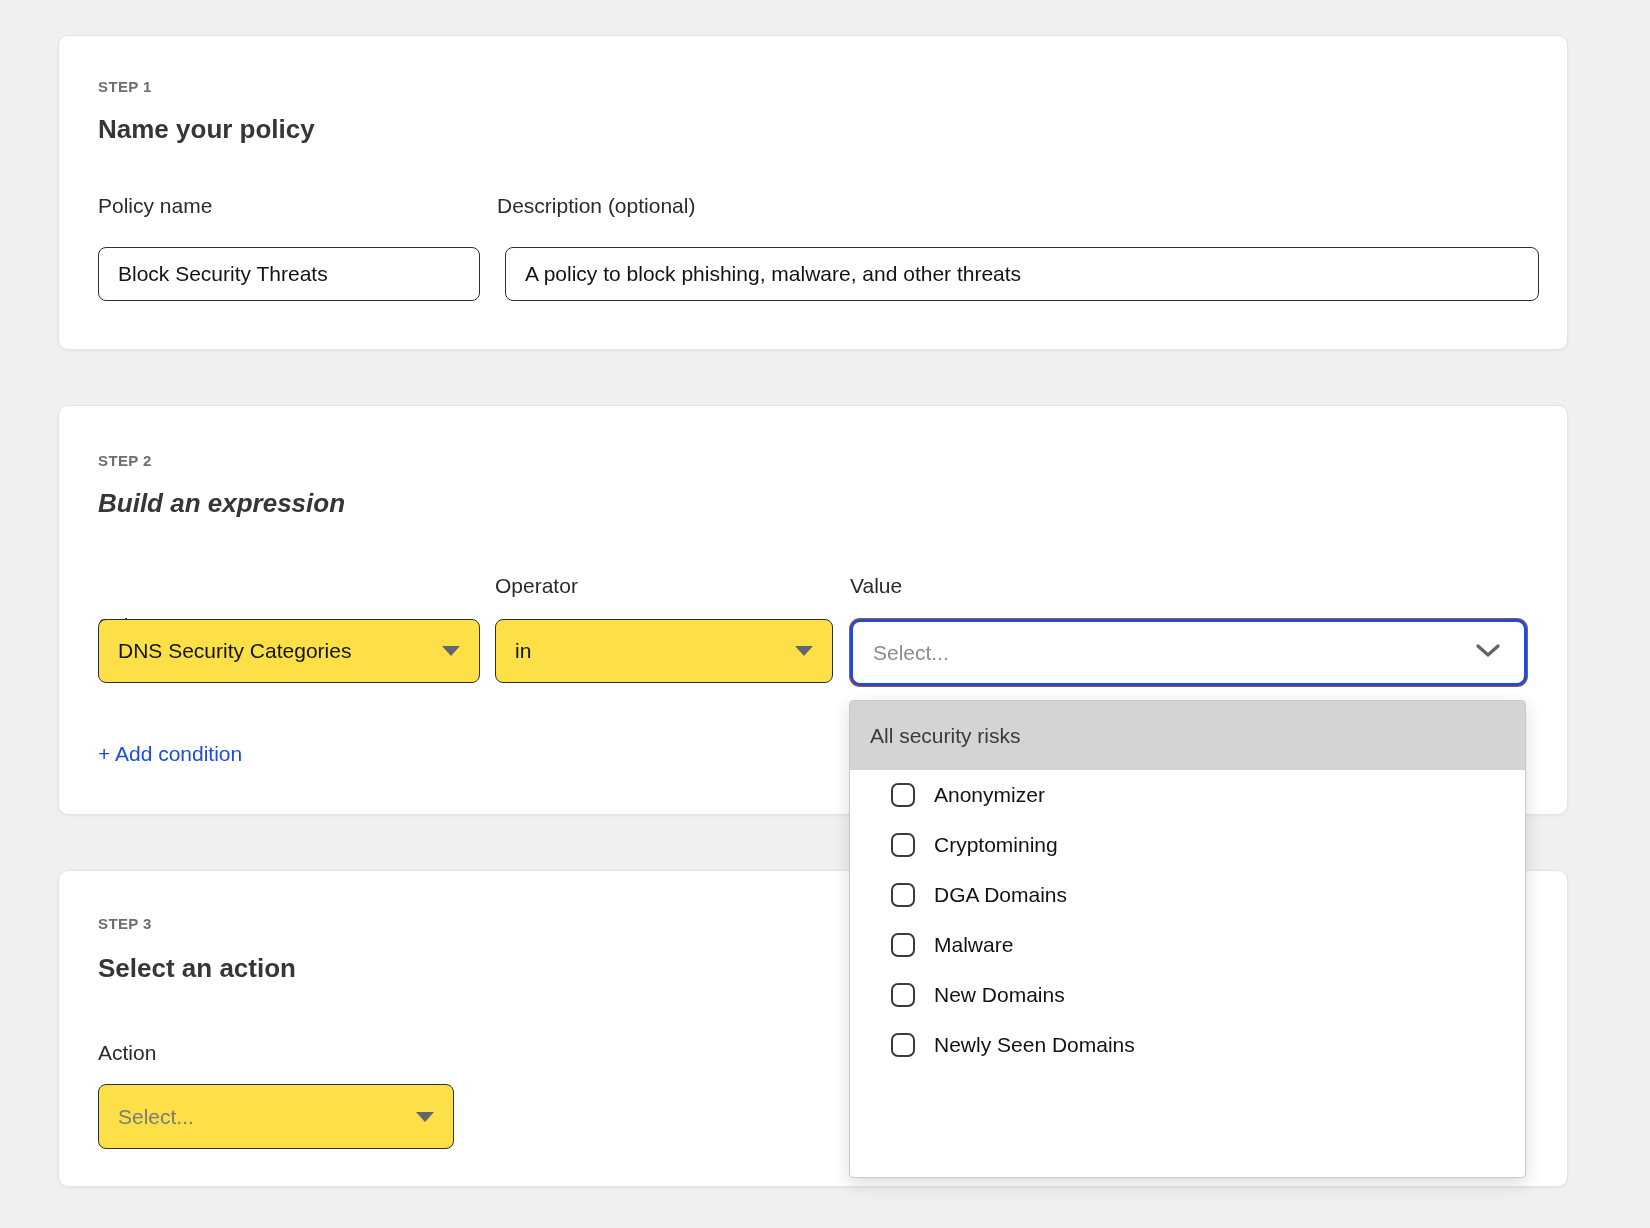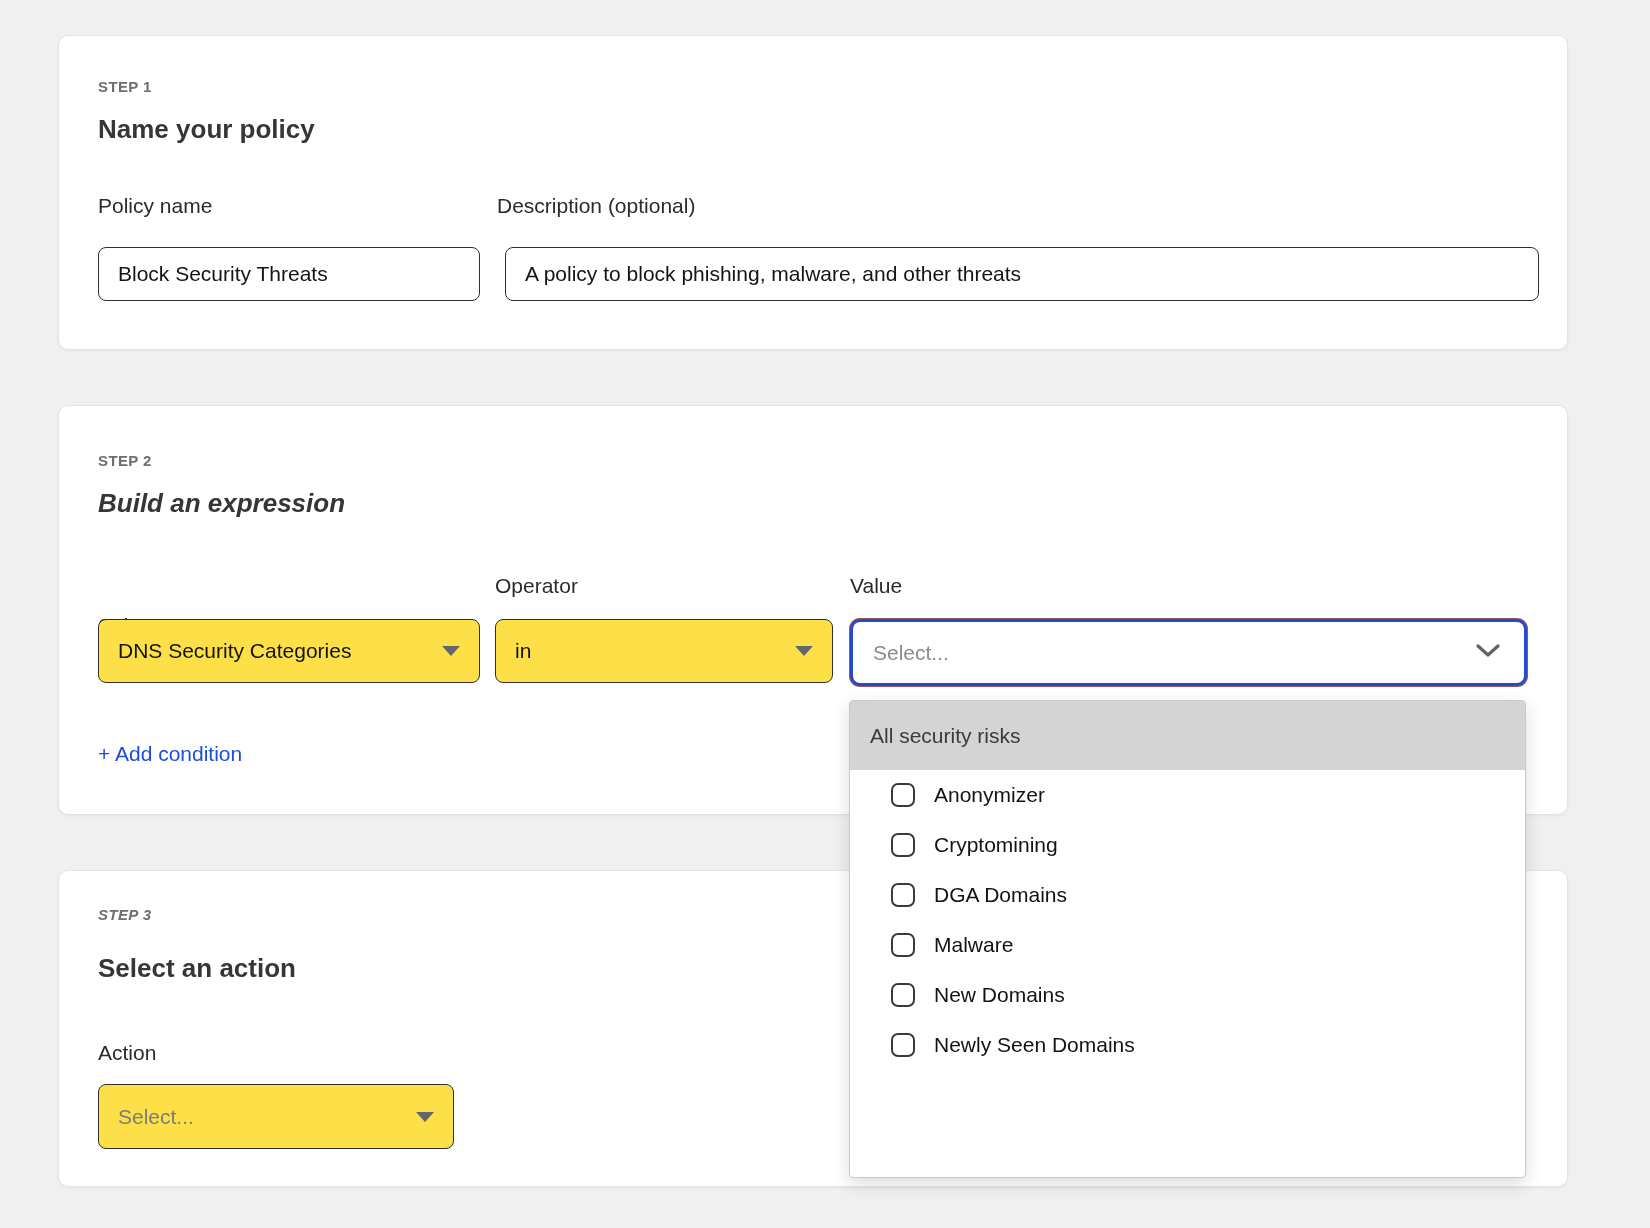--- a/index.html
+++ b/index.html
@@ -193,21 +193,21 @@
         <svg width="24" height="14" viewBox="0 0 24 14" fill="none">
           <path d="M2 2 L12 11 L22 2" stroke="#5f6368" stroke-width="3.2" stroke-linecap="round" stroke-linejoin="round"></path>
         </svg>
       </span>
     </div>
 
     <a class="link" style="top:336px;">+ Add condition</a>
   </section>
 
   <section class="card" id="card-step3">
-    <div class="step-label" style="top:35px;font-style:italic;">STEP 3</div>
+    <div class="step-label" style="top:44px;">STEP 3</div>
     <h2 class="card-title" style="top:82px;">Select an action</h2>
 
     <div class="field-label" style="left:39px; top:170px;">Action</div>
 
     <div class="select" style="left:39px; top:213px; width:356px; height:65px;">
       <span class="value-text placeholder-text">Select...</span>
       <span class="tri-down"></span>
     </div>
   </section>
 

